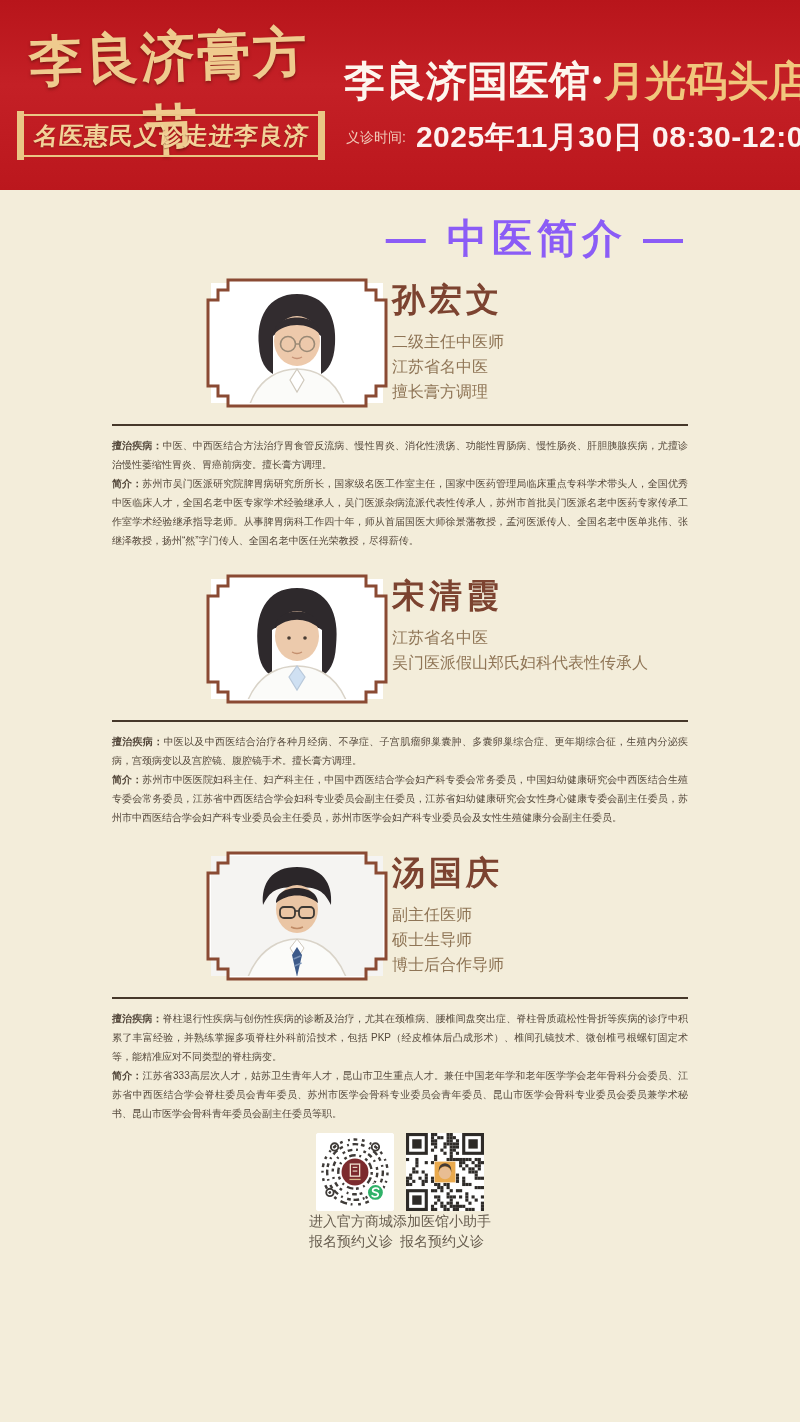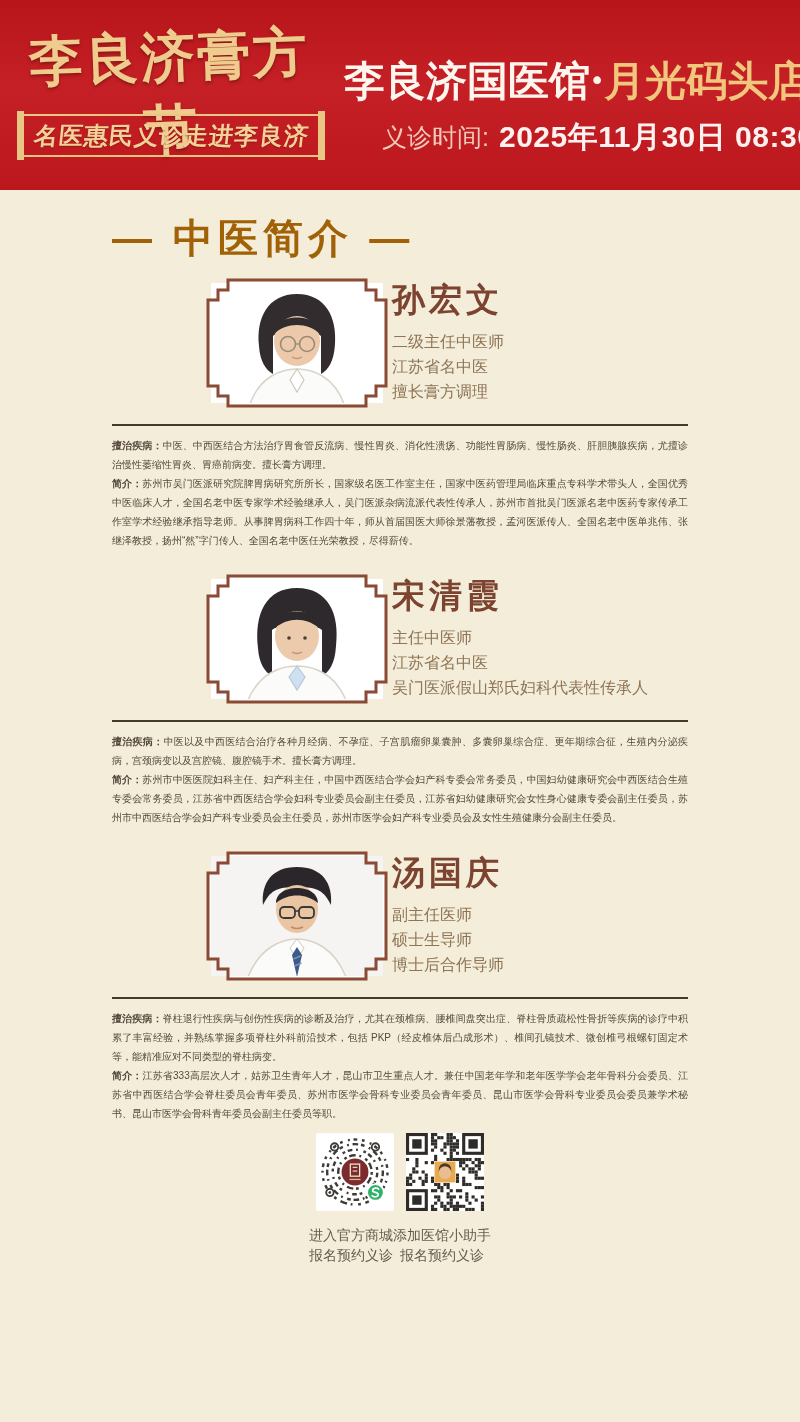--- a/index.html
+++ b/index.html
@@ -30,27 +30,27 @@
     border:2px solid #eac685;display:flex;align-items:center;justify-content:center;
   }
   .slogan-bar{position:absolute;top:-5px;bottom:-5px;width:7px;background:#eac685;}
   .slogan-bar.left{left:-5px;} .slogan-bar.right{right:-5px;}
   .slogan-text{
     font-family:"DejaVu Serif","Liberation Serif",serif;font-weight:900;
     font-size:24px;color:#f2d298;letter-spacing:1px;transform:skewX(-6deg);
     text-shadow:0 1px 1px rgba(80,20,8,.4);white-space:nowrap;
   }
   .time-row{position:absolute;left:346px;top:117px;display:flex;align-items:center;gap:10px;white-space:nowrap;}
-  .time-label{font-size:25px;color:#f0c9b8;margin-left:36px;}
+  .time-label{font-size:14px;color:#f0c9b8;}
   .time-value{font-size:30px;color:#fdf2ef;font-weight:600;letter-spacing:.5px;}
   
   .content{width:576px;margin:0 auto;}
   .section-title{
-    margin-top:26px;text-align:left;font-size:40px;line-height:44px;
-    font-weight:bold;color:#a16207;letter-spacing:5px;white-space:nowrap;
+    margin-top:26px;text-align:right;font-size:40px;line-height:44px;
+    font-weight:bold;color:#8b5cf6;letter-spacing:5px;white-space:nowrap;
   }
   .doc-block{margin-top:14px;}
   .doc-block + .doc-block{margin-top:20px;}
   .doc-header{position:relative;height:138px;}
   .photo-frame{position:absolute;left:90px;top:0;width:190px;height:138px;}
   .doc-right{position:absolute;left:280px;width:296px;top:8px;text-align:left;}
   .doc-name{
     font-family:"DejaVu Serif","Liberation Serif",serif;font-weight:bold;
     font-size:33px;line-height:36px;color:#7c4330;letter-spacing:4px;
   }
@@ -59,21 +59,21 @@
   .divider{border-top:2px solid #46382a;margin-top:12px;height:0;}
   .doc-text{margin-top:10px;font-size:10px;line-height:19px;color:#55493c;
     text-align:justify;}
   .doc-text p{margin:0;}
   .doc-text b{font-weight:bold;color:#55493c;}
   
   .qr-section{margin-top:10px;}
   .qr-row{display:flex;justify-content:center;gap:12px;}
   .qr-box{width:78px;height:78px;background:#ffffff;border-radius:3px;}
   .qr-box svg{display:block;width:78px;height:78px;}
-  .captions{display:flex;justify-content:center;margin-top:14px;}
+  .captions{display:flex;justify-content:center;margin-top:0;}
   .cap{text-align:center;font-size:14px;line-height:20px;color:#665c4e;white-space:nowrap;}
 </style>
 </head>
 <body>
 
 <div class="banner">
   <div class="calligraphy">李良济膏方节</div>
   <div class="store-title">
     <span class="store-main">李良济国医馆</span><span class="store-dot">·</span><span class="store-branch">月光码头店</span>
   </div>
@@ -152,21 +152,20 @@
             <path d="M90 82 Q95 85 100 82" fill="none" stroke="#c4906f" stroke-width="1.4"></path>
             <path d="M46 130 C58 102 80 96 95 96 C110 96 132 102 144 130 Z" fill="#fbfbf9" stroke="#d9d3c8" stroke-width="1.5"></path>
             <path d="M95 96 L87 107 L95 120 L103 107 Z" fill="#cfe0f2" stroke="#b8c8da" stroke-width="1.2"></path>
           </g>
           <path d="M40 6 L150 6 L164 6 L164 16 L174 16 L174 26 L184 26 L184 40 L184 98 L184 112 L174 112 L174 122 L164 122 L164 132 L150 132 L40 132 L26 132 L26 122 L16 122 L16 112 L6 112 L6 98 L6 40 L6 26 L16 26 L16 16 L26 16 L26 6 L40 6 Z" fill="none" stroke="#8a4a33" stroke-width="3"></path>
         </svg>
       </div>
       <div class="doc-right">
         <div class="doc-name">宋清霞</div>
         <div class="doc-titles">
-          <span class="doc-title-line">主任中医师</span>
           <span class="doc-title-line">江苏省名中医</span>
           <span class="doc-title-line">吴门医派假山郑氏妇科代表性传承人</span>
         </div>
       </div>
     </div>
     <div class="divider"></div>
     <div class="doc-text">
       <p><b>擅治疾病：</b><span>中医以及中西医结合治疗各种月经病、不孕症、子宫肌瘤卵巢囊肿、多囊卵巢综合症、更年期综合征，生殖内分泌疾病，宫颈病变以及宫腔镜、腹腔镜手术。擅长膏方调理。</span></p>
       <p><b>简介：</b><span>苏州市中医医院妇科主任、妇产科主任，中国中西医结合学会妇产科专委会常务委员，中国妇幼健康研究会中西医结合生殖专委会常务委员，江苏省中西医结合学会妇科专业委员会副主任委员，江苏省妇幼健康研究会女性身心健康专委会副主任委员，苏州市中西医结合学会妇产科专业委员会主任委员，苏州市医学会妇产科专业委员会及女性生殖健康分会副主任委员。</span></p>
     </div>

